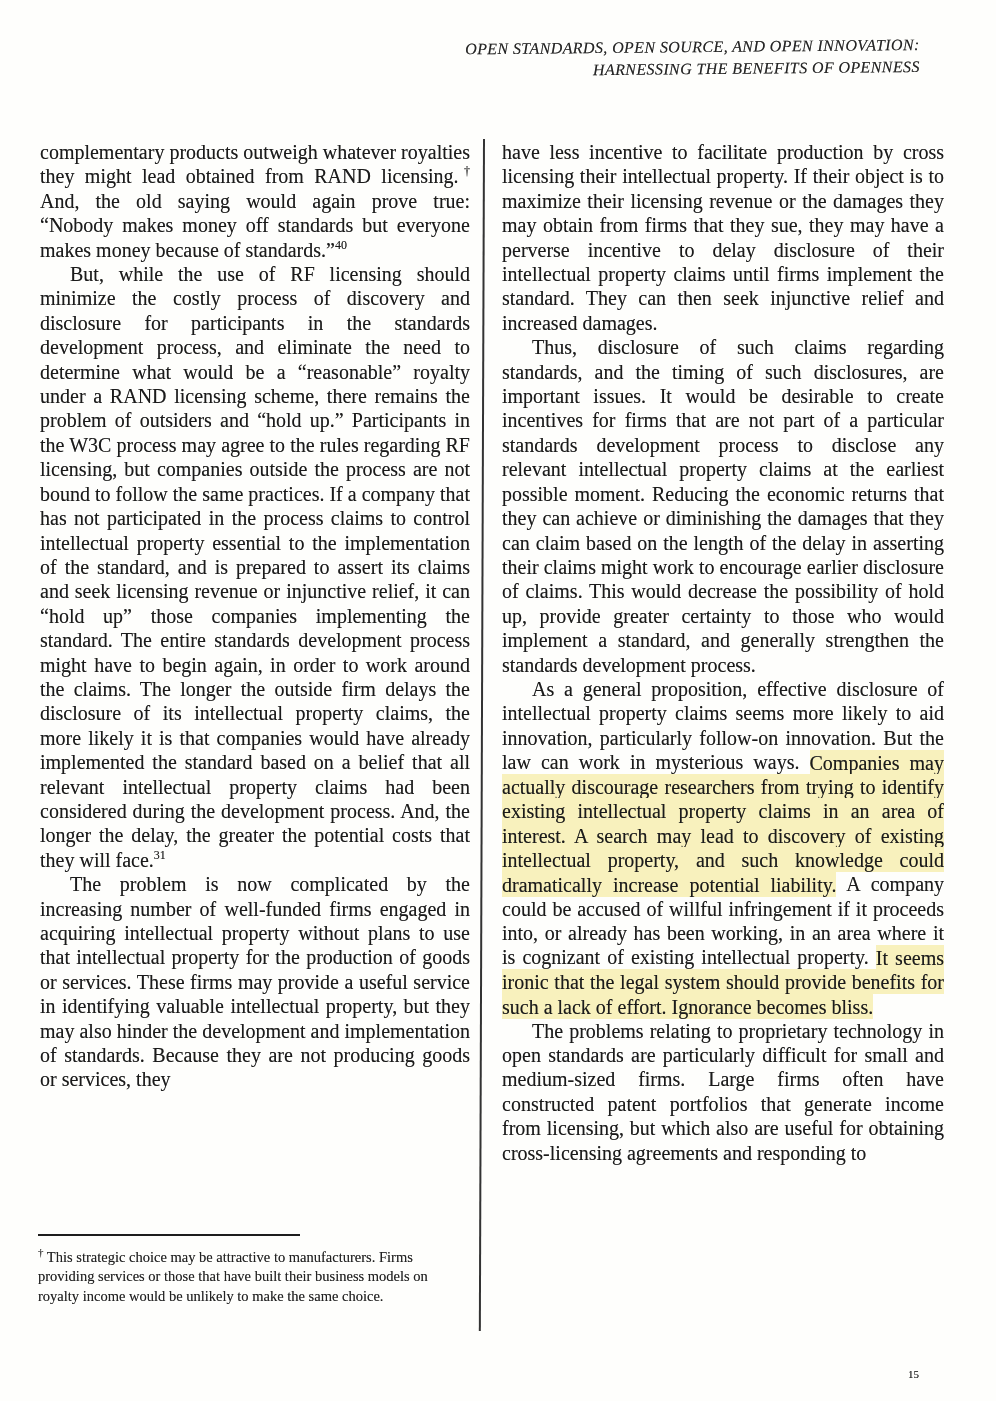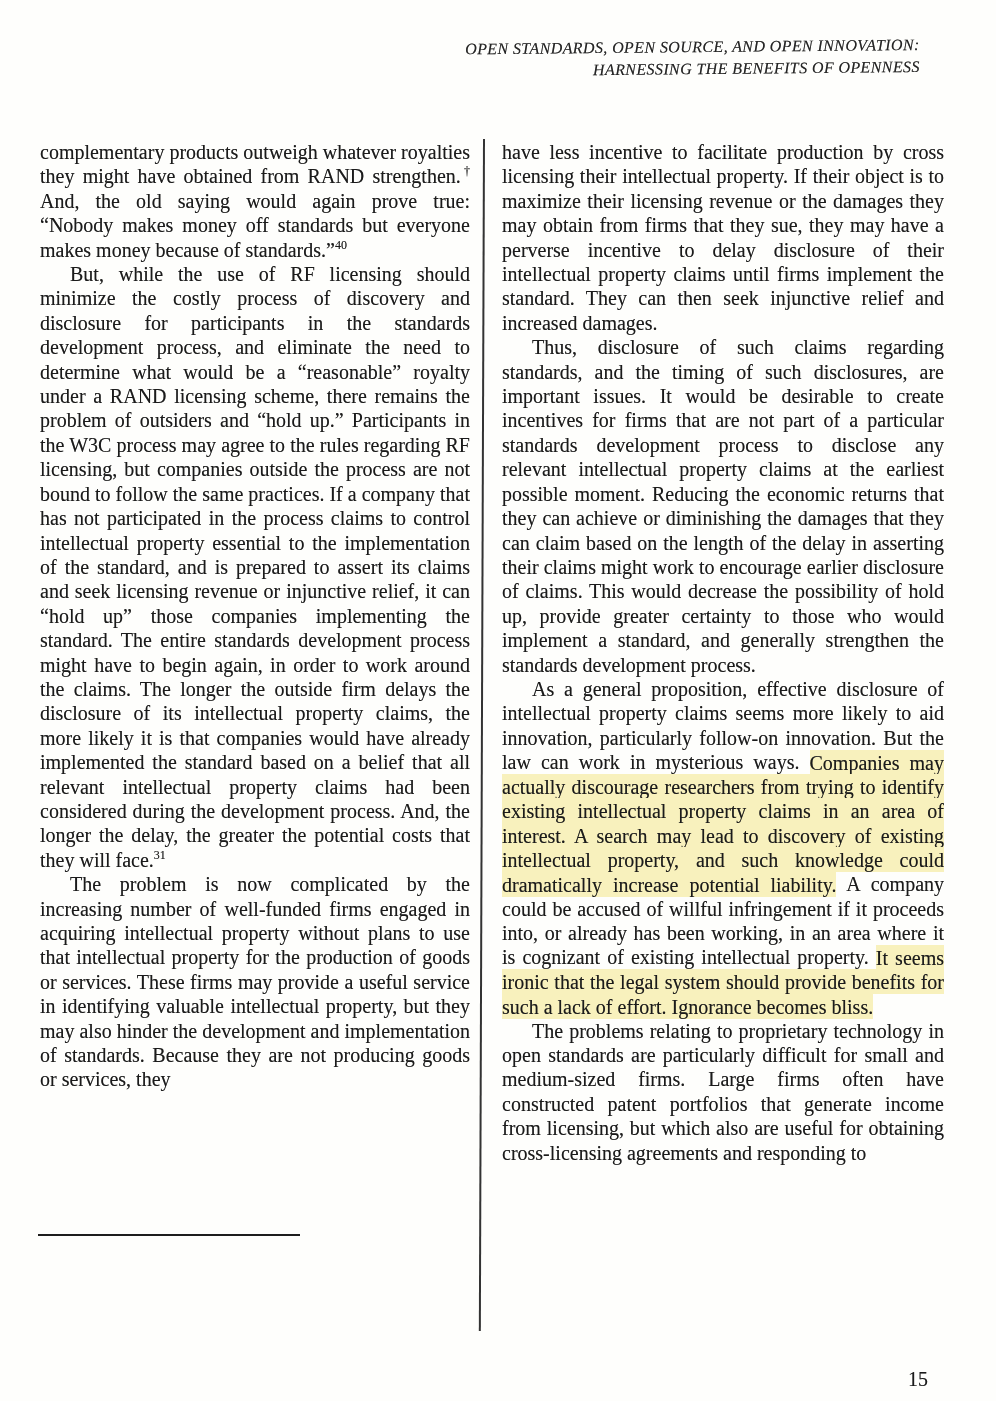--- a/index.html
+++ b/index.html
@@ -86,48 +86,49 @@
   .footnote p { margin: 0; }
   .footnote .fn-marker {
     vertical-align: super;
     font-size: 11px;
   }
 
   .page-number {
     position: absolute;
     left: 908px;
     top: 1368px;
-    font-size: 20px;
+    font-size: 11px;
     color: #1b1b1b;
   }
 </style>
 </head>
 <body>
 
 <div class="page">
 
   <div class="running-header">
     <div>OPEN STANDARDS, OPEN SOURCE, AND OPEN INNOVATION:</div>
     <div>HARNESSING THE BENEFITS OF OPENNESS</div>
   </div>
 
   <div class="col col-left" id="left-col">
-      <p class="para"><span>complementary products outweigh whatever royalties they might have obtained from RAND strengthen.</span><span class="sup">†</span><span> And, the old saying would again prove true: “Nobody makes money off standards but everyone makes money because of standards.”</span><span class="sup">40</span></p>
+      <p class="para"><span>complementary products outweigh whatever royalties they might lead obtained from RAND licensing.</span><span class="sup">†</span><span> And, the old saying would again prove true: “Nobody makes money off standards but everyone makes money because of standards.”</span><span class="sup">40</span></p>
       <p class="para indent"><span>But, while the use of RF licensing should minimize the costly process of discovery and disclosure for participants in the standards development process, and eliminate the need to determine what would be a “reasonable” royalty under a RAND licensing scheme, there remains the problem of outsiders and “hold up.” Participants in the W3C process may agree to the rules regarding RF licensing, but companies outside the process are not bound to follow the same practices. If a company that has not participated in the process claims to control intellectual property essential to the implementation of the standard, and is prepared to assert its claims and seek licensing revenue or injunctive relief, it can “hold up” those companies implementing the standard. The entire standards development process might have to begin again, in order to work around the claims. The longer the outside firm delays the disclosure of its intellectual property claims, the more likely it is that companies would have already implemented the standard based on a belief that all relevant intellectual property claims had been considered during the development process. And, the longer the delay, the greater the potential costs that they will face.</span><span class="sup">31</span></p>
       <p class="para indent"><span>The problem is now complicated by the increasing number of well-funded firms engaged in acquiring intellectual property without plans to use that intellectual property for the production of goods or services. These firms may provide a useful service in identifying valuable intellectual property, but they may also hinder the development and implementation of standards. Because they are not producing goods or services, they</span></p>
     </div>
 
   <div class="divider"></div>
 
   <div class="col col-right" id="right-col">
       <p class="para"><span>have less incentive to facilitate production by cross licensing their intellectual property. If their object is to maximize their licensing revenue or the damages they may obtain from firms that they sue, they may have a perverse incentive to delay disclosure of their intellectual property claims until firms implement the standard. They can then seek injunctive relief and increased damages.</span></p>
       <p class="para indent"><span>Thus, disclosure of such claims regarding standards, and the timing of such disclosures, are important issues. It would be desirable to create incentives for firms that are not part of a particular standards development process to disclose any relevant intellectual property claims at the earliest possible moment. Reducing the economic returns that they can achieve or diminishing the damages that they can claim based on the length of the delay in asserting their claims might work to encourage earlier disclosure of claims. This would decrease the possibility of hold up, provide greater certainty to those who would implement a standard, and generally strengthen the standards development process.</span></p>
       <p class="para indent"><span>As a general proposition, effective disclosure of intellectual property claims seems more likely to aid innovation, particularly follow-on innovation. But the law can work in mysterious ways. </span><span class="highlight">Companies may actually discourage researchers from trying to identify existing intellectual property claims in an area of interest. A search may lead to discovery of existing intellectual property, and such knowledge could dramatically increase potential liability.</span><span> A company could be accused of willful infringement if it proceeds into, or already has been working, in an area where it is cognizant of existing intellectual property. </span><span class="highlight">It seems ironic that the legal system should provide benefits for such a lack of effort. Ignorance becomes bliss.</span></p>
       <p class="para indent"><span>The problems relating to proprietary technology in open standards are particularly difficult for small and medium-sized firms. Large firms often have constructed patent portfolios that generate income from licensing, but which also are useful for obtaining cross-licensing agreements and responding to</span></p>
     </div>
 
   <div class="footnote">
     <div class="footnote-rule"></div>
+    <p><span class="fn-marker">†</span><span> This strategic choice may be attractive to manufacturers. Firms providing services or those that have built their business models on royalty income would be unlikely to make the same choice.</span></p>
   </div>
 
   <div class="page-number">15</div>
 
 </div>
 
 </body></html>

